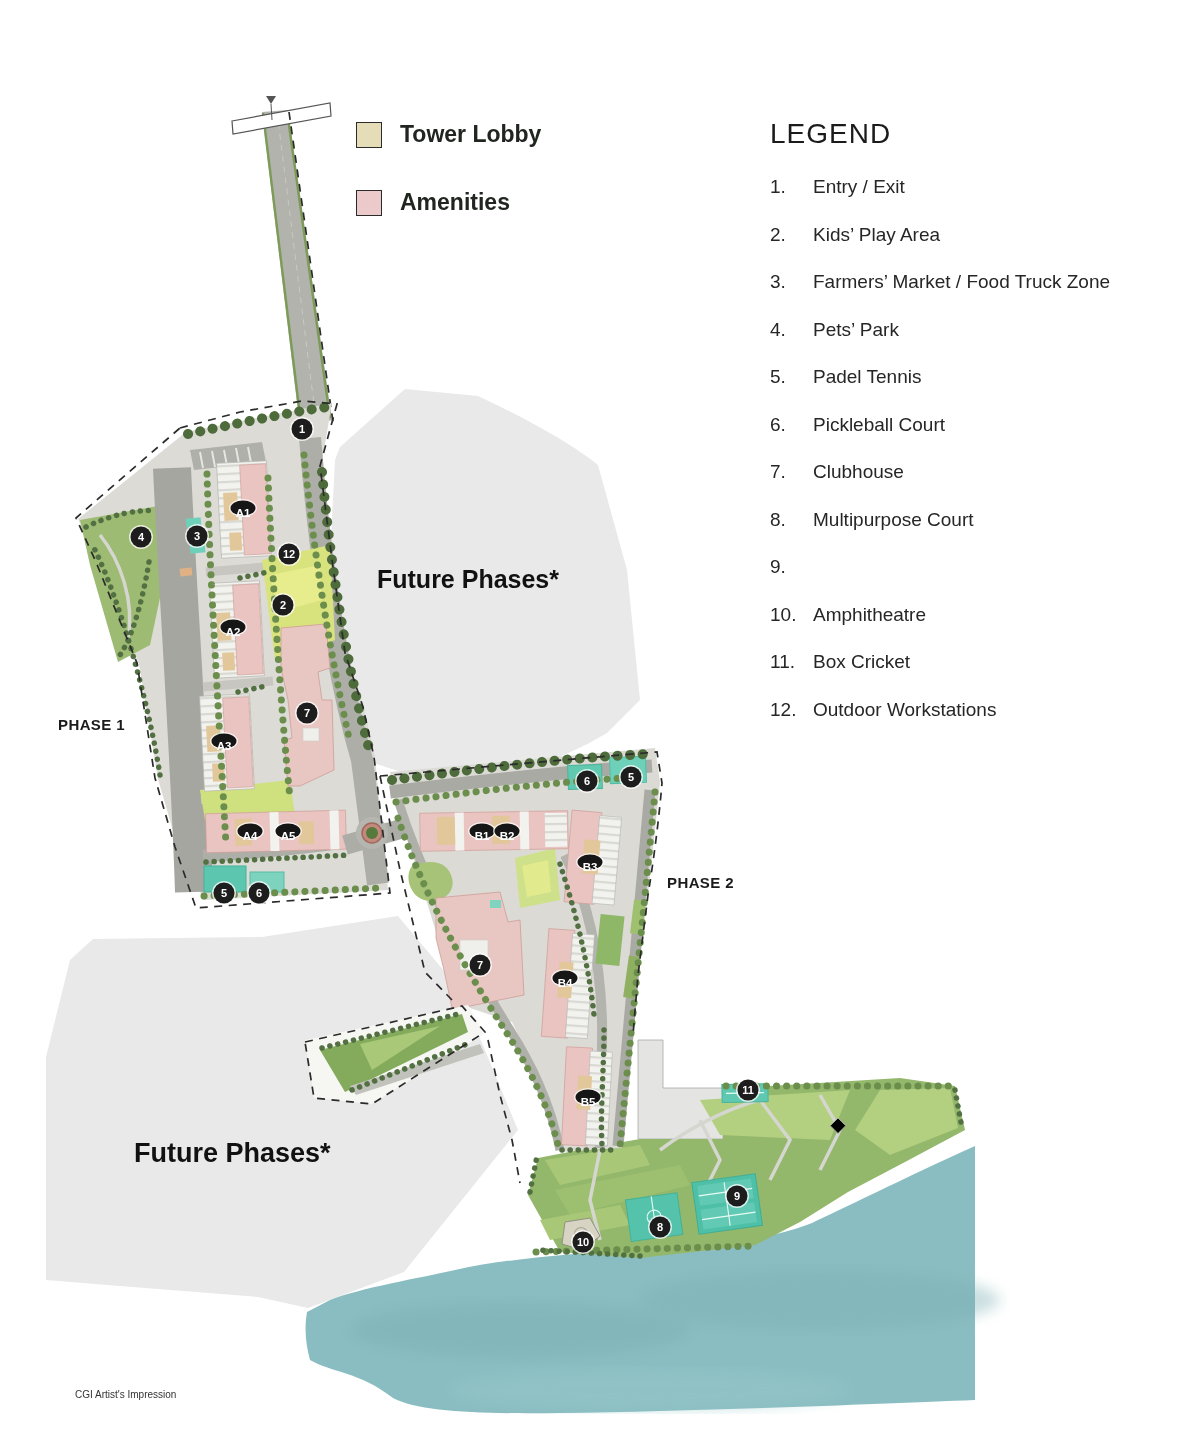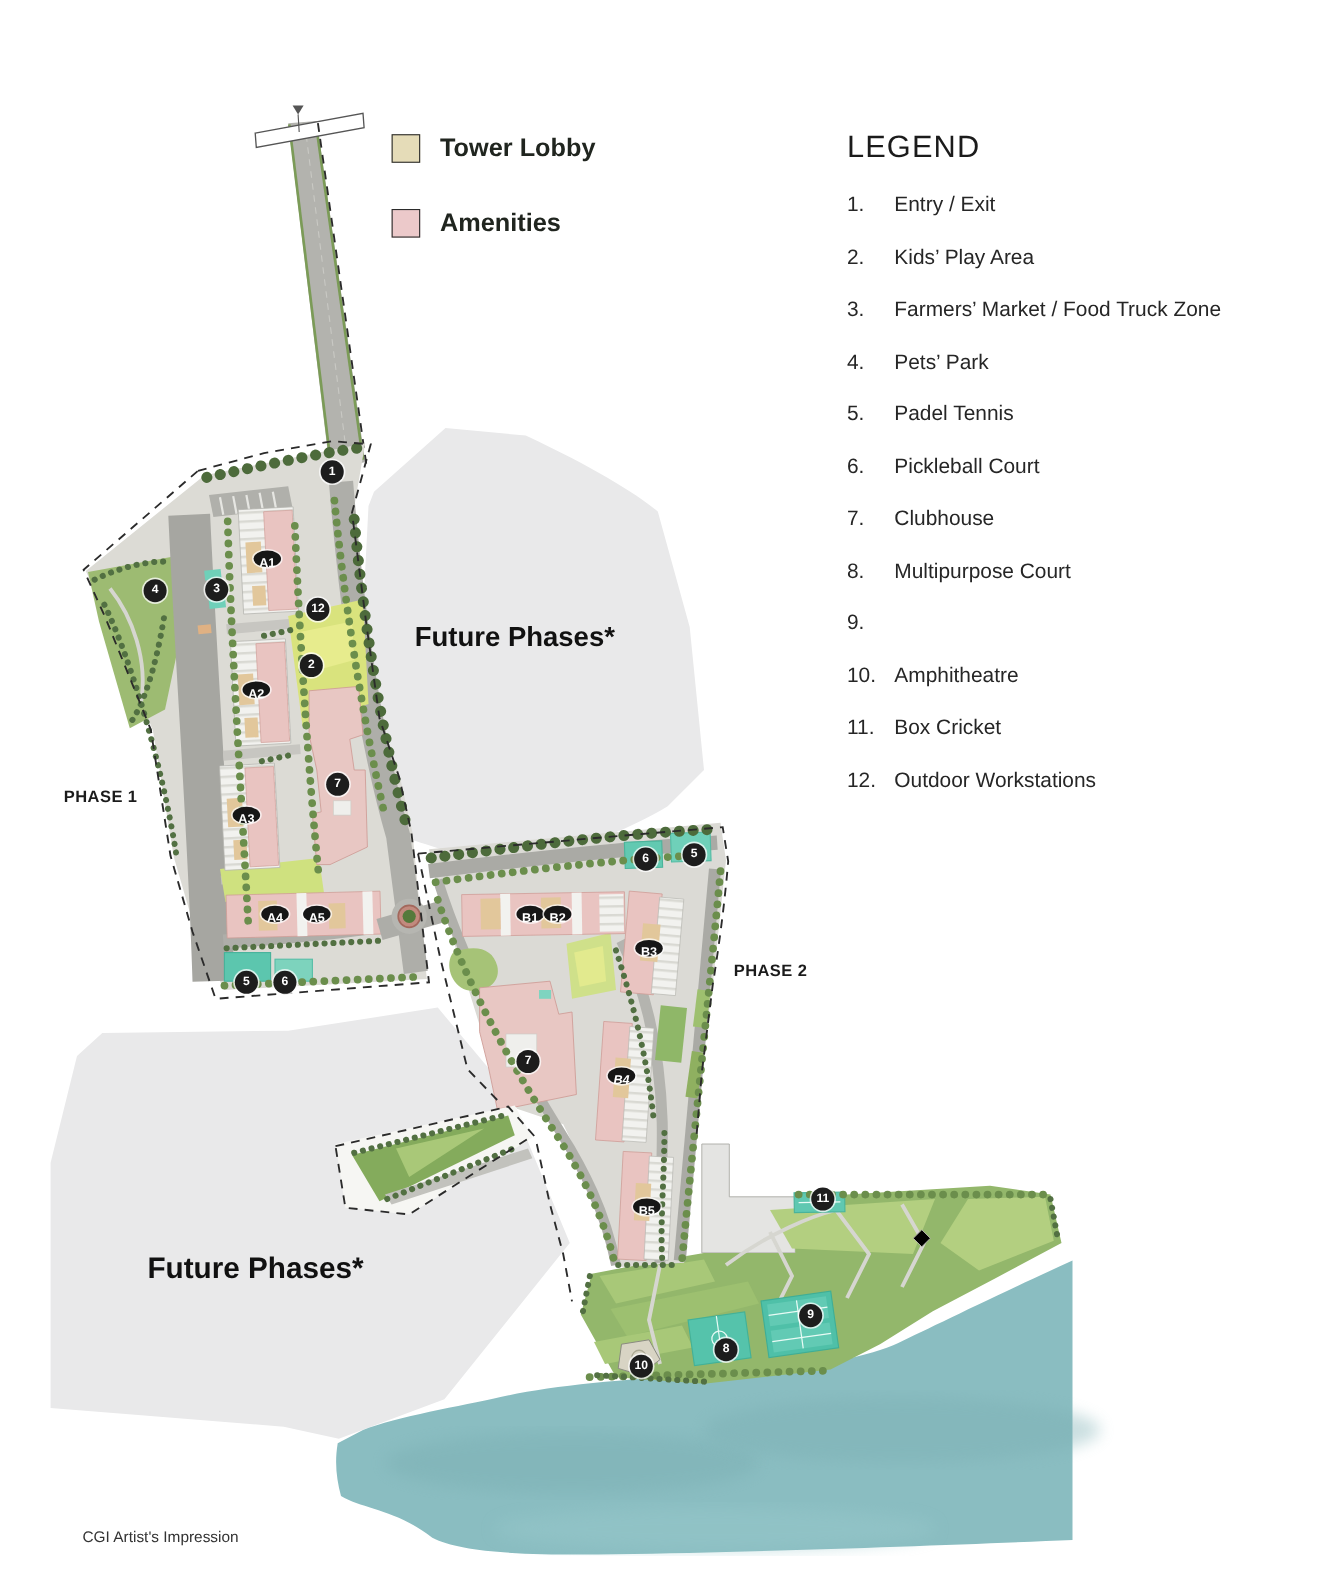--- a/index.html
+++ b/index.html
@@ -16,21 +16,21 @@
   .court-line{fill:none;stroke:#e8fbf5;stroke-width:1.1}
 
   
   .olabel{position:absolute;white-space:nowrap;}
   .phase-label{font-weight:700;font-size:15px;letter-spacing:.4px;color:#1b1b1b;}
   .future-label{font-weight:700;color:#111;}
   #future-top{left:377px;top:565px;font-size:25px;}
   #future-bottom{left:134px;top:1138px;font-size:27px;}
   #phase1-label{left:58px;top:716px;}
   #phase2-label{left:667px;top:874px;}
-  #caption{left:75px;top:1389px;font-size:14px;color:#333;}
+  #caption{left:75px;top:1389px;font-size:10px;color:#333;}
 
   
   .key{position:absolute;left:356px;top:121px;}
   .key-row{display:flex;align-items:center;margin-bottom:41px;height:27px;}
   .key-swatch{width:26px;height:26px;border:1.6px solid #2b2b2b;box-sizing:border-box;margin-right:18px;}
   .key-swatch.dotted{background-image:radial-gradient(circle,rgba(130,90,95,.45) .8px,transparent 1.1px);background-size:5px 5px;}
   .key-swatch.dotted-b{background-image:radial-gradient(circle,rgba(120,110,70,.35) .7px,transparent 1px);background-size:6px 6px;}
   .key-label{font-size:23px;font-weight:700;color:#20251f;}
 
   
@@ -397,17 +397,17 @@
       <div class="mk" style="left: 660px; top: 1227px;">8</div>
       <div class="mk" style="left: 583px; top: 1242px;">10</div>
       <div class="twr" style="left: 243px; top: 508px;">A1</div>
       <div class="twr" style="left: 233px; top: 627px;">A2</div>
       <div class="twr" style="left: 224px; top: 741px;">A3</div>
       <div class="twr" style="left: 230px; top: 831px; margin-left: 20px;">A4</div>
       <div class="twr" style="left: 288px; top: 831px;">A5</div>
       <div class="twr" style="left: 446px; top: 831px; margin-left: 36px;">B1</div>
       <div class="twr" style="left: 507px; top: 831px;">B2</div>
       <div class="twr" style="left: 590px; top: 862px;">B3</div>
-      <div class="twr" style="left: 565px; top: 978px; font-style: italic;">B4</div>
+      <div class="twr" style="left: 565px; top: 978px;">B4</div>
       <div class="twr" style="left: 588px; top: 1097px;">B5</div>
     </div>
 
 </div>
 
 </body></html>

